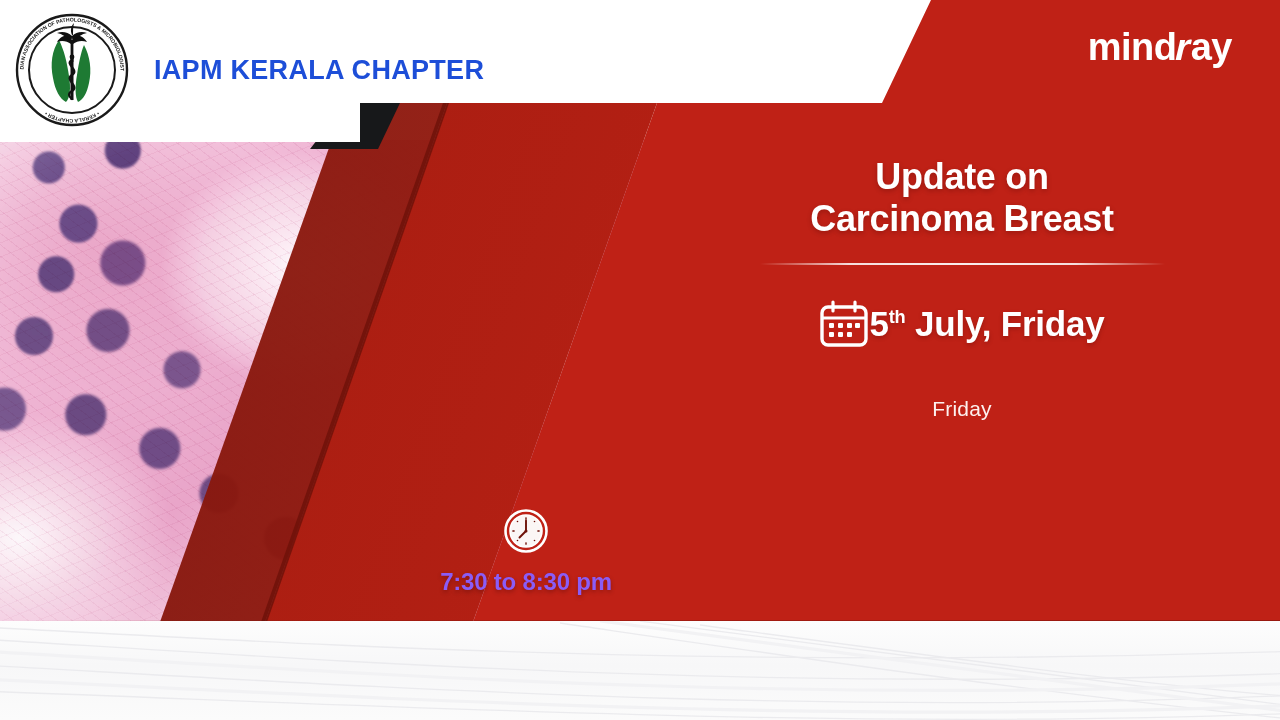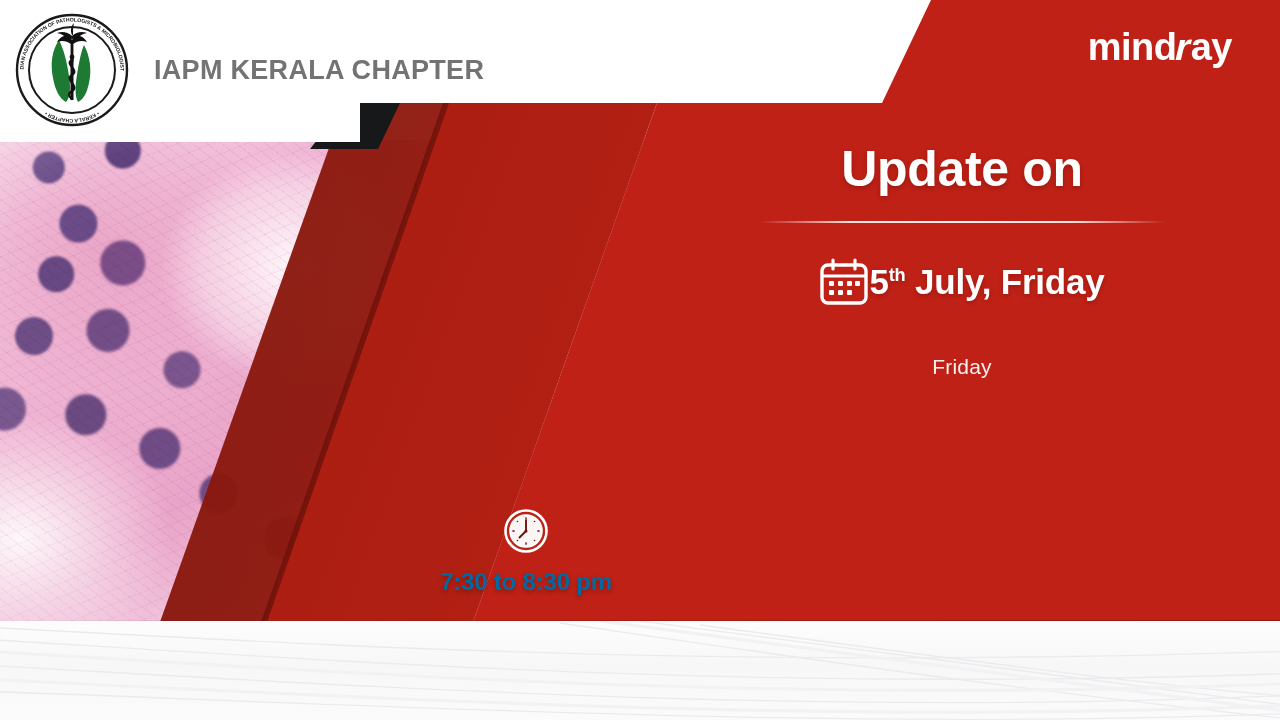--- a/index.html
+++ b/index.html
@@ -121,41 +121,41 @@
   }
 
   
   .logo-row{
     position:absolute; left:14px; top:12px;
     display:flex; align-items:center; gap:24px;
   }
   .logo-badge{ width:116px; height:116px; display:block; }
   .org-name{
     font-size:27px; font-weight:bold; letter-spacing:.3px;
-    color:#737373; white-space:nowrap;
+    color:#1d4ed8; white-space:nowrap;
   }
 
   
   .mindray{
     position:absolute; right:48px; top:28px;
     font-size:38px; font-weight:bold; color:#ffffff;
     letter-spacing:-.5px; line-height:1;
   }
   .mindray .mr-slash{ display:inline-block; transform:skewX(-13deg); }
 
   
   .content{
     position:absolute; left:662px; top:140px; width:600px;
     text-align:center; color:#fff;
   }
   .title{
-    font-size:50px; font-weight:bold; line-height:1.18;
+    font-size:36px; font-weight:bold; line-height:1.18;
     letter-spacing:-.3px;
     text-shadow:0 2px 5px rgba(70,6,0,.30);
-    margin:0;
+    margin:16px;
   }
   .divider{
     width:405px; height:2px; margin:22px auto 0;
     background:linear-gradient(90deg, rgba(255,255,255,0) 0%, rgba(255,255,255,.85) 22%, rgba(255,255,255,.92) 50%, rgba(255,255,255,.85) 78%, rgba(255,255,255,0) 100%);
   }
   .date-row{
     display:flex; align-items:center; justify-content:center;
     margin-top:34px;
   }
   .cal-icon{ width:50px; height:50px; display:block; }
@@ -170,21 +170,21 @@
   }
   .topic-text{
     margin-top:12px; font-size:28px; font-weight:bold;
     line-height:1.45; letter-spacing:-.2px;
     text-shadow:0 2px 4px rgba(70,6,0,.28);
   }
 
   
   .time-block{
     position:absolute; left:426px; top:508px; width:200px;
-    text-align:center; color:#0369a1;
+    text-align:center; color:#8b5cf6;
   }
   .clock-icon{ width:46px; height:46px; display:block; margin:0 auto; }
   .time-text{
     margin-top:14px; font-size:24px; font-weight:bold;
     letter-spacing:-.2px; text-shadow:0 2px 4px rgba(50,4,0,.35);
   }
 
   
   .bottom-band{
     position:absolute; left:0; top:621px; width:1280px; height:99px;
@@ -247,20 +247,21 @@
       </defs>
     </svg>
     <div class="org-name">IAPM KERALA CHAPTER</div>
   </div>
 
   <div class="mindray"><span>mind</span><span class="mr-slash">r</span><span>ay</span></div>
 
   <div class="content">
     <h1 class="title">
       <span>Update on</span><br>
+      <span>Carcinoma Breast</span>
     </h1>
 
     <div class="divider"></div>
 
     <div class="date-row">
       <svg class="cal-icon" viewBox="0 0 50 50">
         <rect x="3" y="8" width="44" height="38" rx="6" fill="none" stroke="#fff" stroke-width="3.4"></rect>
         <path d="M3 19 H47" stroke="#fff" stroke-width="3.2"></path>
         <path d="M14 3 V12" stroke="#fff" stroke-width="3.2" stroke-linecap="round"></path>
         <path d="M36 3 V12" stroke="#fff" stroke-width="3.2" stroke-linecap="round"></path>

